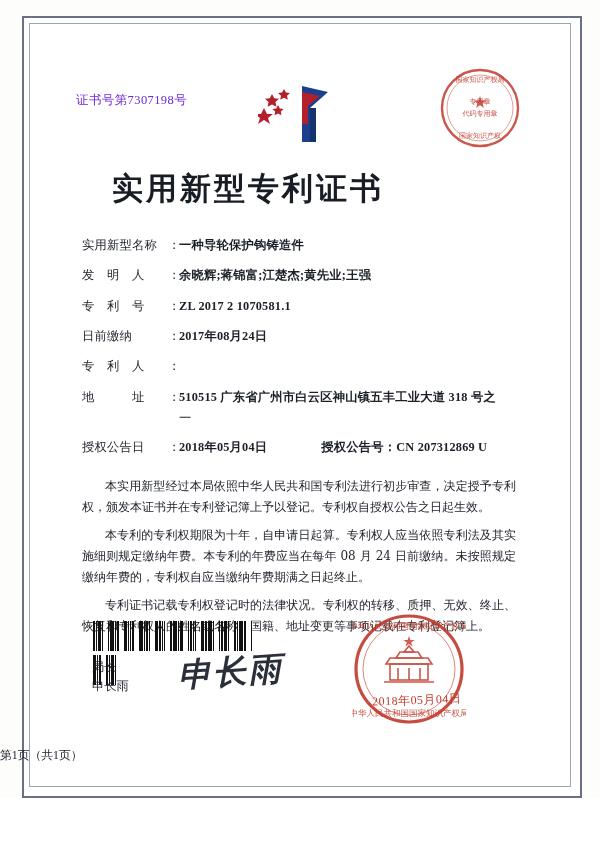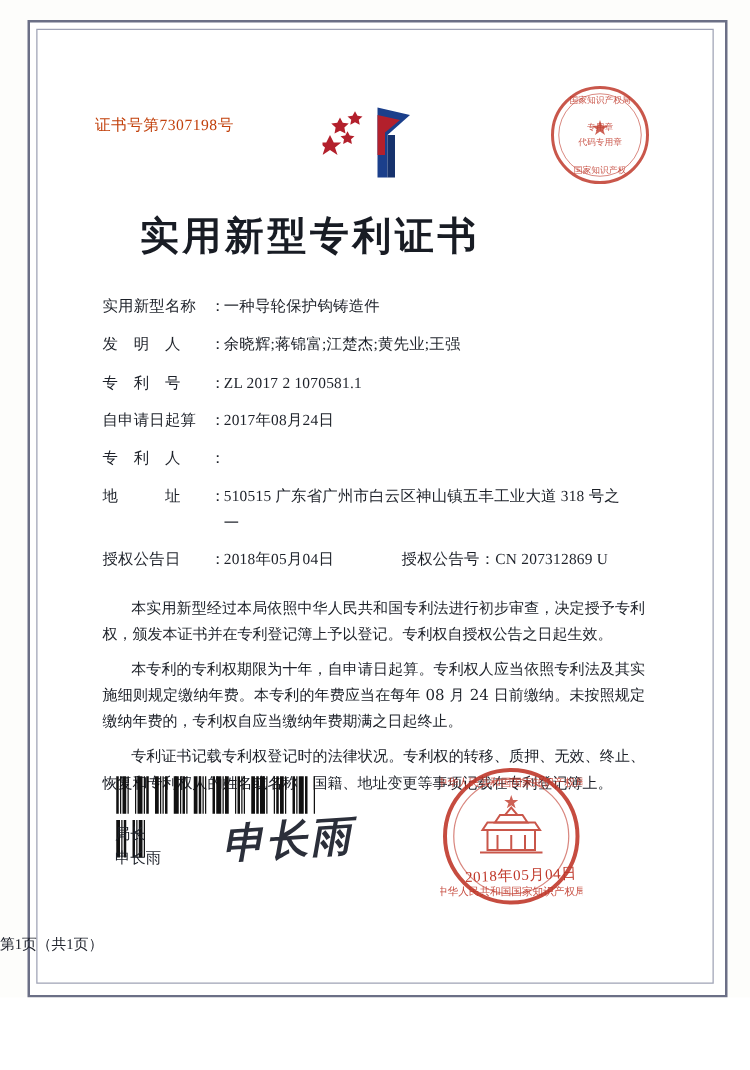--- a/index.html
+++ b/index.html
@@ -38,21 +38,21 @@
     height: 762px;
     border: 1px solid #9ea2b5;
   }
 
   
   .cert-no {
     position: absolute;
     left: 76px;
     top: 92px;
     font-size: 12.5px;
-    color: #c2410c;
+    color: #6d28d9;
     letter-spacing: 0.4px;
   }
 
   
   .emblem {
     position: absolute;
     left: 258px;
     top: 78px;
     width: 90px;
     height: 70px;
@@ -103,20 +103,21 @@
     letter-spacing: 0.2px;
   }
   .field-colon {
     width: 11px;
     flex: 0 0 11px;
     text-align: left;
   }
   .field-value {
     flex: 1 1 auto;
     letter-spacing: 0.2px;
+    font-weight: bold;
   }
   .field-value .second {
     margin-left: 54px;
   }
   .field-row.double .field-value {
     display: flex;
   }
   .field-value .sub-label {
     white-space: nowrap;
     text-align: right;
@@ -277,21 +278,21 @@
       <div class="field-value">余晓辉;蒋锦富;江楚杰;黄先业;王强</div>
     </div>
 
     <div class="field-row">
       <div class="field-label">专　利　号</div>
       <div class="field-colon">：</div>
       <div class="field-value">ZL 2017 2 1070581.1</div>
     </div>
 
     <div class="field-row">
-      <div class="field-label">自申请日起算</div>
+      <div class="field-label">日前缴纳</div>
       <div class="field-colon">：</div>
       <div class="field-value">2017年08月24日</div>
     </div>
 
     <div class="field-row">
       <div class="field-label">专　利　人</div>
       <div class="field-colon">：</div>
     </div>
 
     <div class="field-row">

